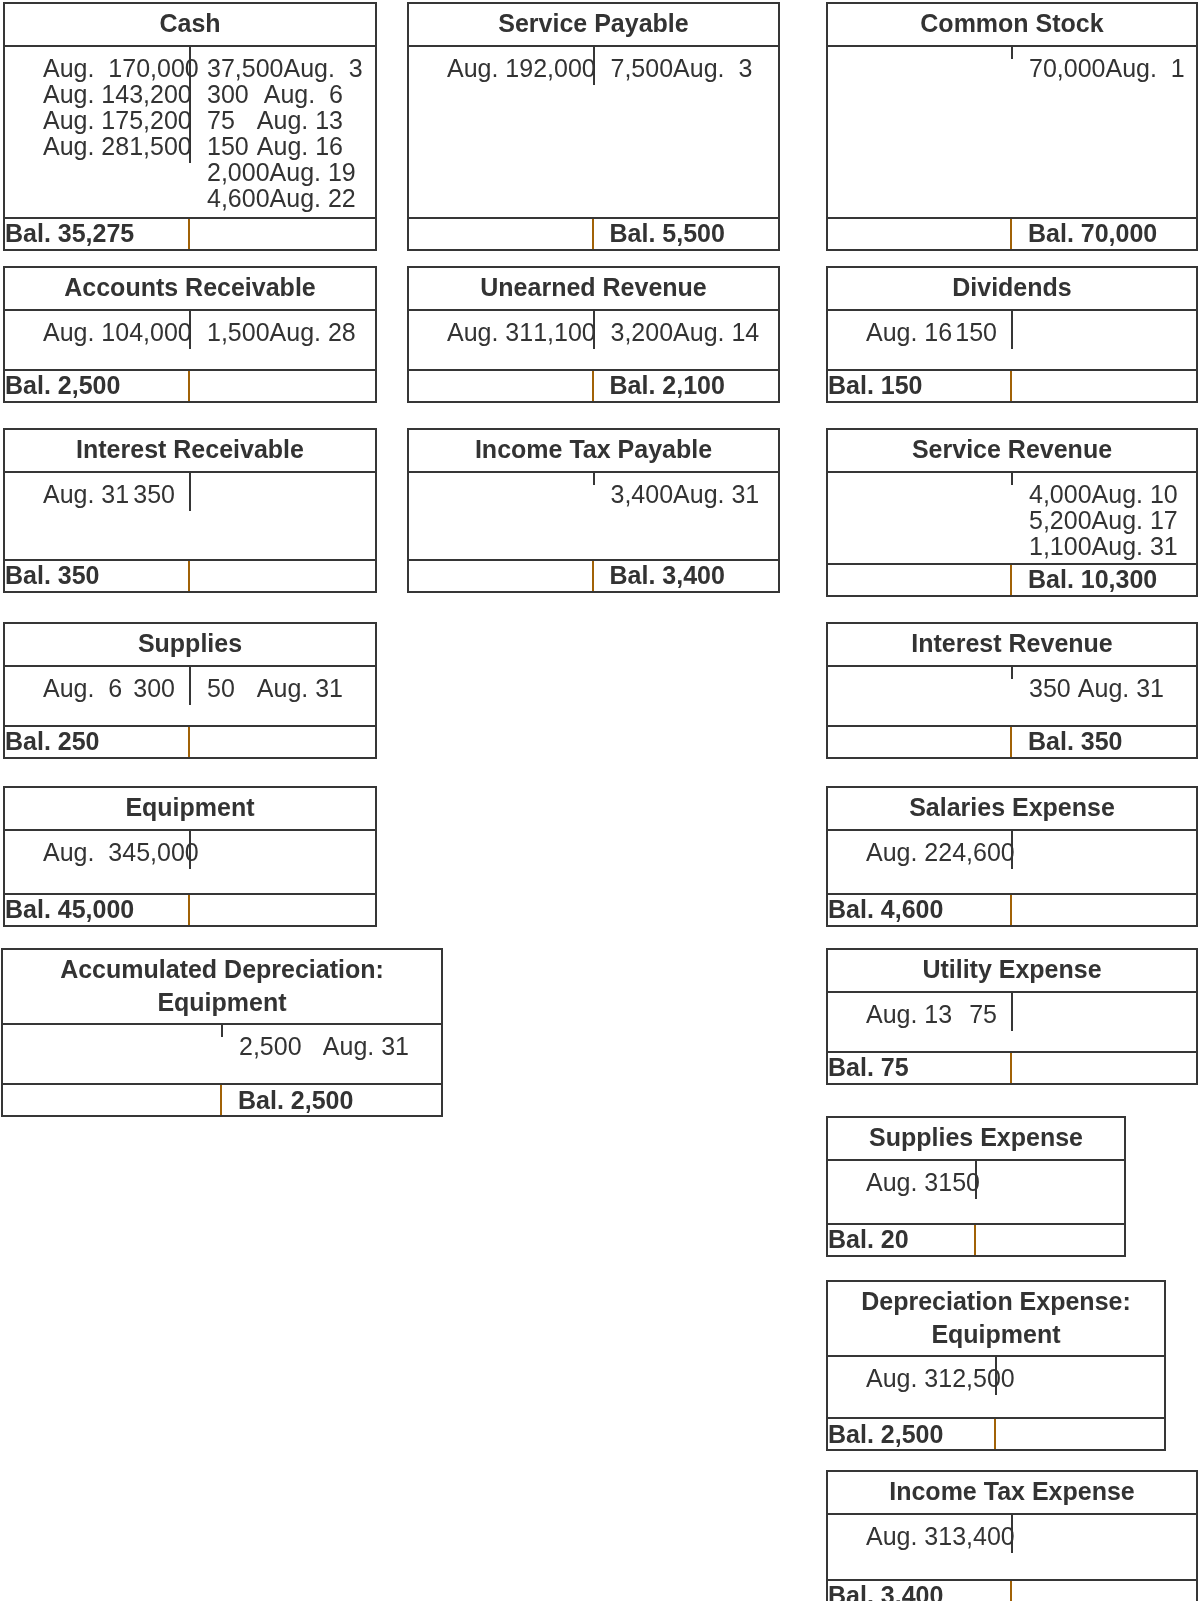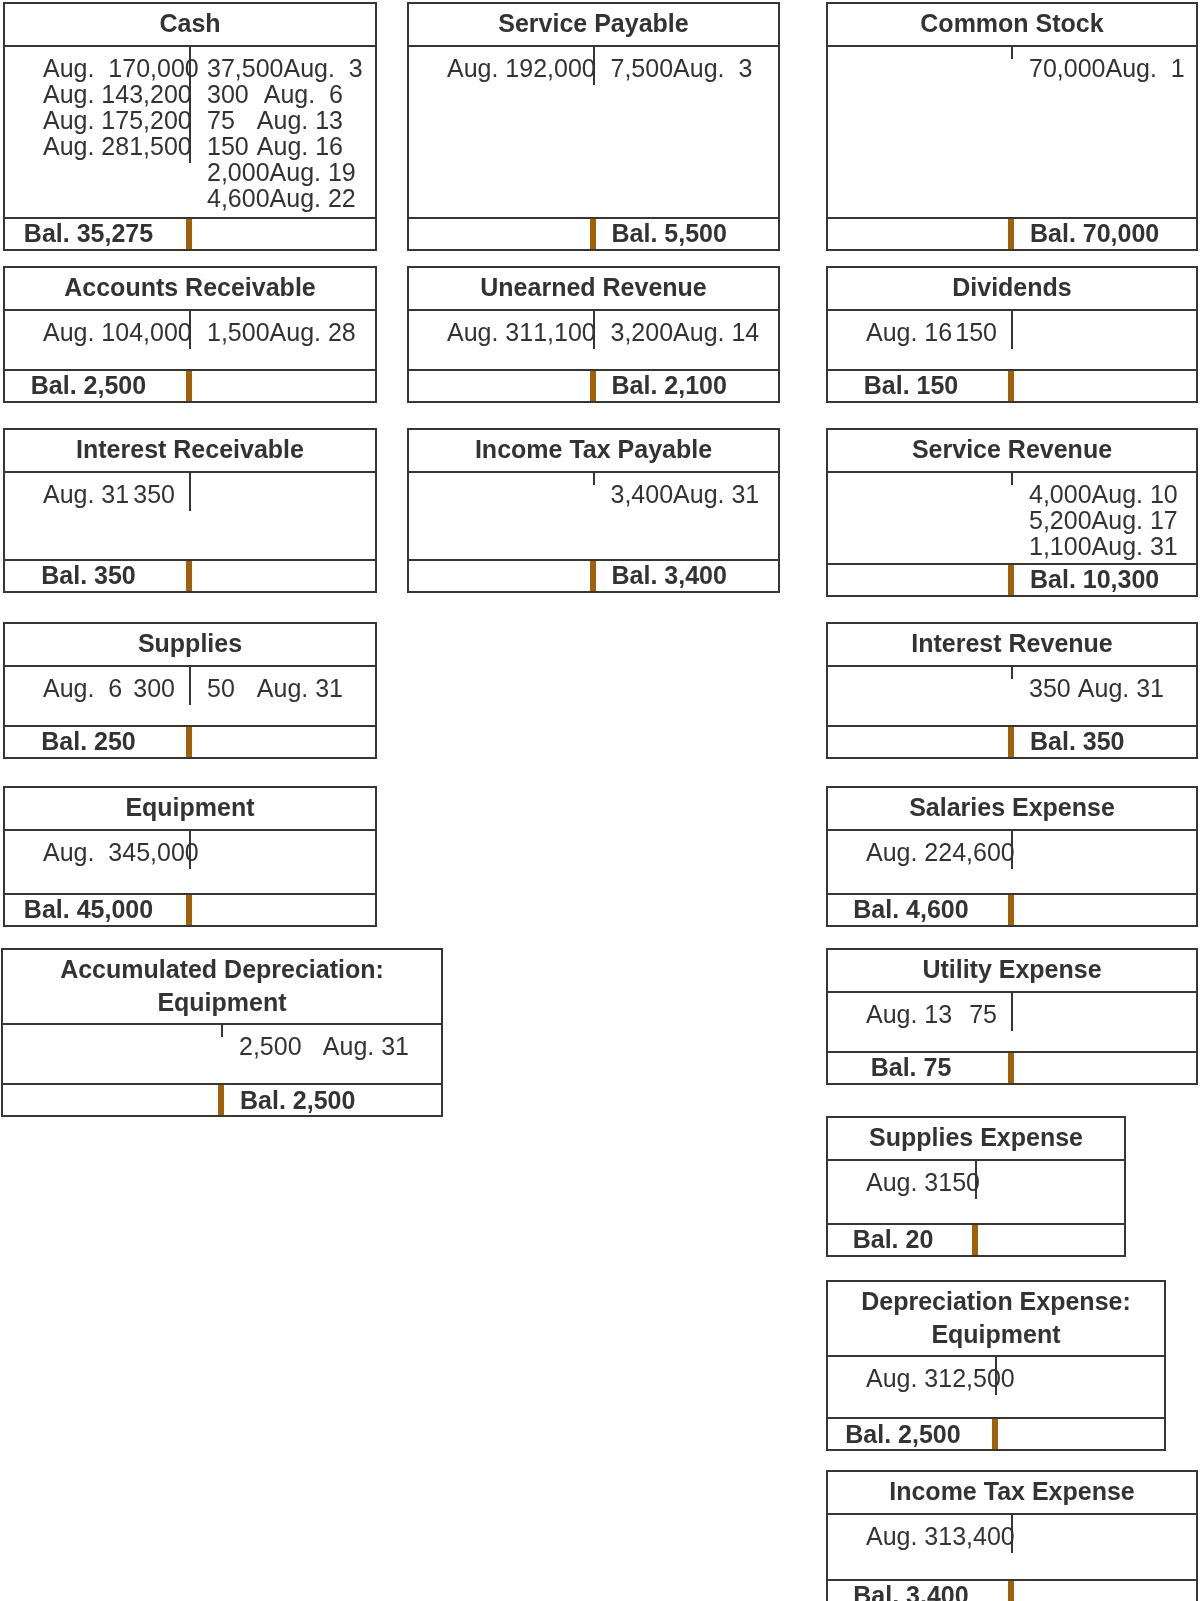--- a/index.html
+++ b/index.html
@@ -39,22 +39,22 @@
   .t-col.credit .t-row { padding: 0 32px 0 16px; }
   .t-bal { display: flex; border-top: 2px solid #363636; font-weight: bold; }
   .t-bal .t-cell {
     flex: 1 1 0;
     display: flex;
     align-items: center;
     min-height: 30px;
     white-space: pre;
   }
   .t-bal .t-cell.debit {
-    border-right: 6px solid #a16207;
-    justify-content: center;
+    border-right: 2px solid #a16207;
+    justify-content: flex-start;
     padding-right: 14px;
   }
   .t-bal .t-cell.credit { justify-content: flex-start; padding-left: 16px; }
 </style>
 </head>
 <body>
 
 <div class="canvas">
 
   <div class="t-account" style="left:3px; top:2px; width:374px;">

